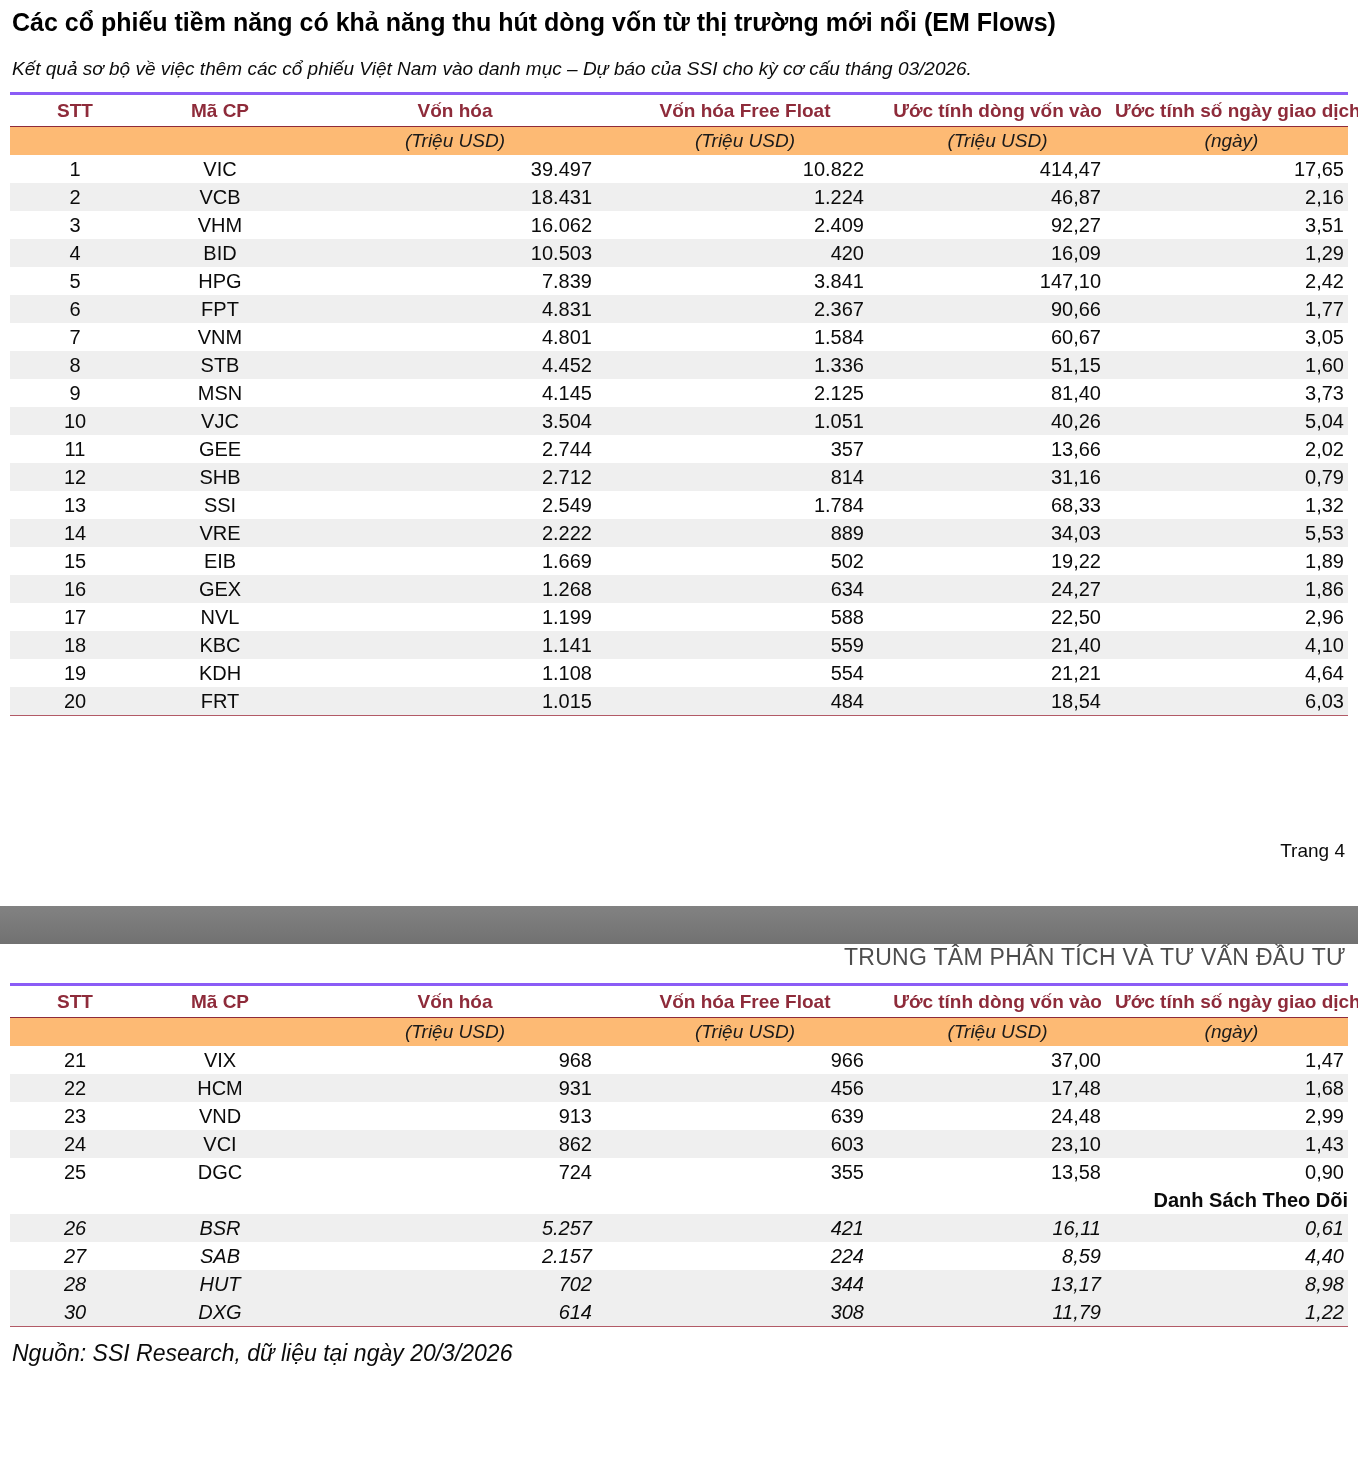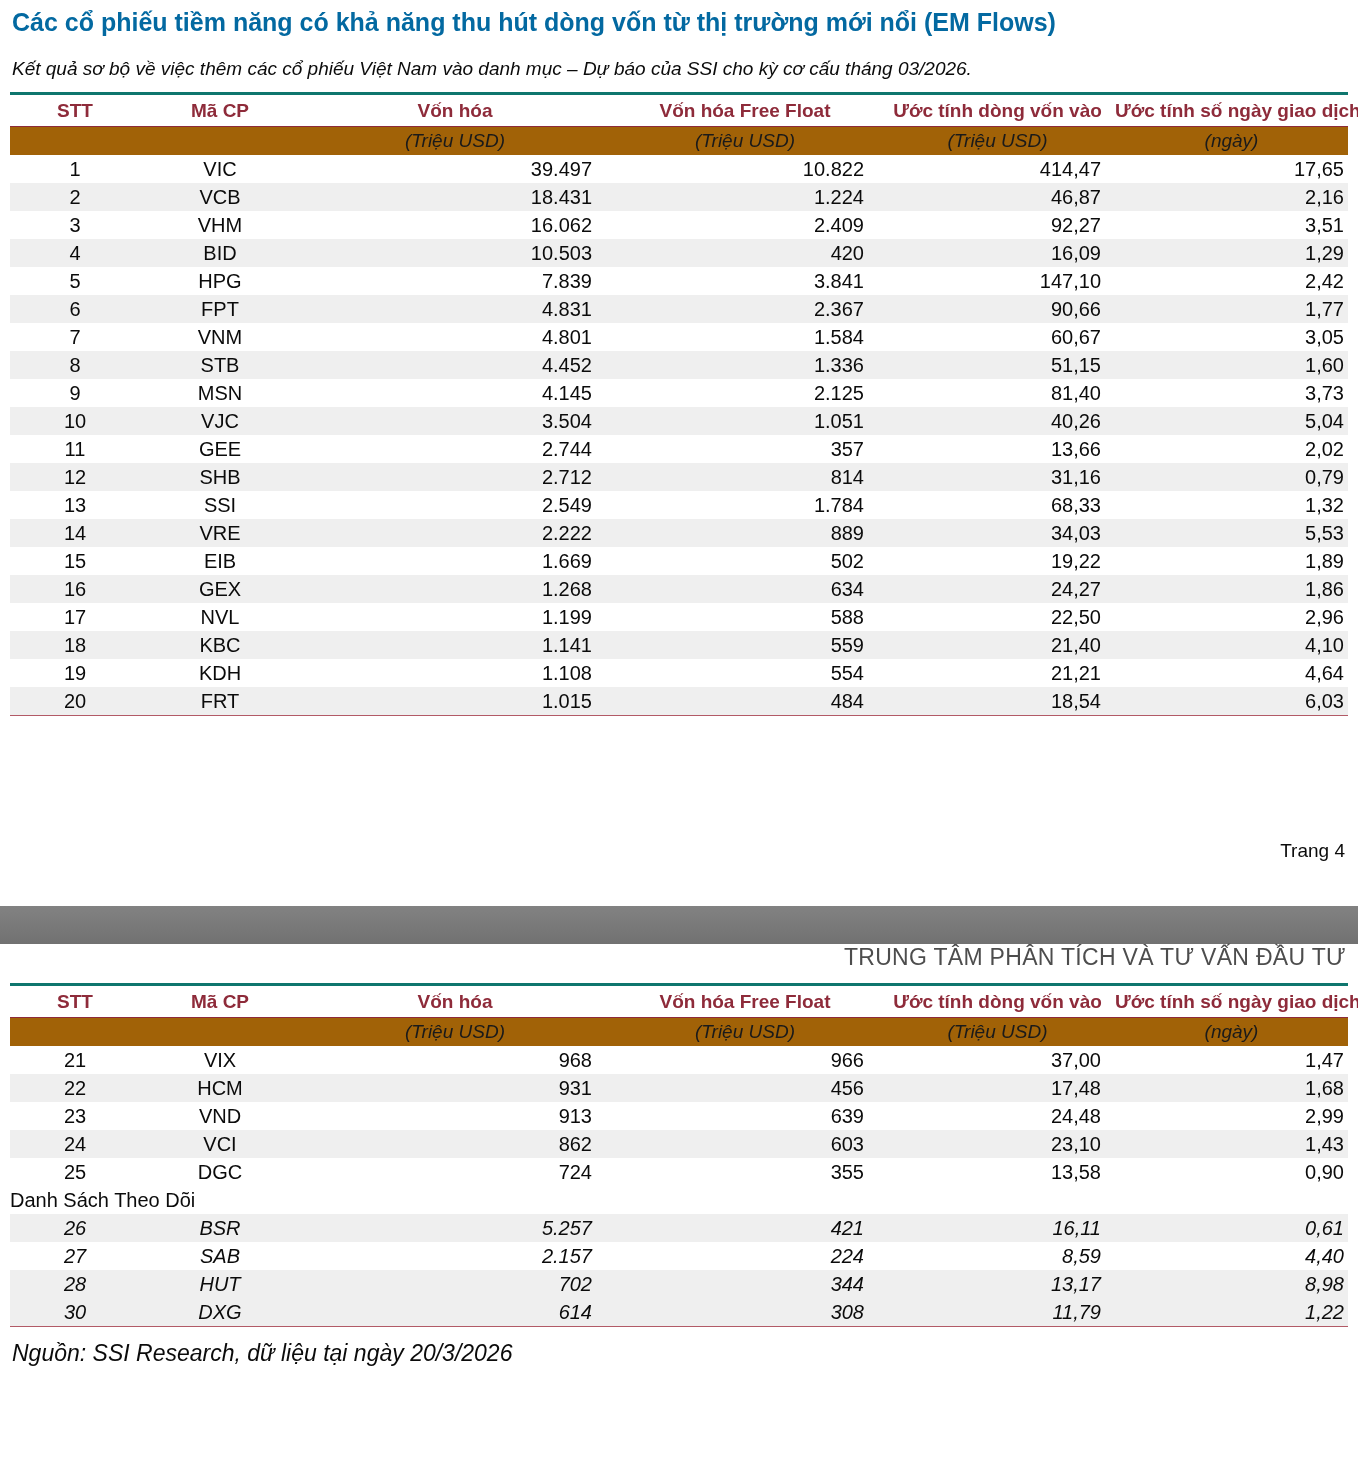--- a/index.html
+++ b/index.html
@@ -14,51 +14,51 @@
     width: 1358px;
     height: 1478px;
     overflow: hidden;
     position: relative;
   }
   .doc-title {
     margin: 8px 0 0 12px;
     font-size: 25px;
     line-height: 28px;
     font-weight: 700;
-    color: #0369a1;
+    color: #000000;
   }
   .doc-subtitle {
     margin: 22px 0 0 12px;
     font-size: 19px;
     line-height: 22px;
     font-style: italic;
     color: #0b0b0b;
   }
   table.stock-table {
     width: 1338px;
     margin: 12px 10px 0 10px;
     border-collapse: collapse;
     table-layout: fixed;
   }
   table.stock-table thead tr.header-row {
-    border-top: 3px solid #0f766e;
+    border-top: 3px solid #8b5cf6;
     border-bottom: 1.5px solid #8E2B3A;
   }
   table.stock-table thead tr.header-row th {
     height: 31px;
     font-size: 19px;
     font-weight: 700;
     color: #8E2B3A;
     text-align: center;
     padding: 0;
     white-space: nowrap;
   }
   table.stock-table tr.units-row td {
     height: 28px;
-    background: #a16207;
+    background: #fdba74;
     font-size: 19px;
     font-style: italic;
     text-align: center;
     color: #1a1a1a;
     padding: 0;
   }
   table.stock-table tbody td {
     height: 28px;
     font-size: 20px;
     padding: 0;
@@ -69,23 +69,23 @@
   table.stock-table tbody tr.italic td { font-style: italic; }
   table.stock-table td.ctr { text-align: center; }
   table.stock-table td.num { text-align: right; }
   table.stock-table td.c3 { padding-right: 18px; }
   table.stock-table td.c4 { padding-right: 16px; }
   table.stock-table td.c5 { padding-right: 14px; }
   table.stock-table td.c6 { padding-right: 4px; }
   table.stock-table { border-bottom: 1.5px solid #B25A66; }
   tr.watchlist-row td {
     height: 30px;
-    text-align: left;
+    text-align: right;
     font-size: 20px;
-    font-weight: 400;
+    font-weight: 700;
     color: #8E2B3A;
     padding: 0;
   }
   .page-number {
     margin-top: 124px;
     text-align: right;
     padding-right: 13px;
     font-size: 19px;
     line-height: 22px;
     color: #0b0b0b;

